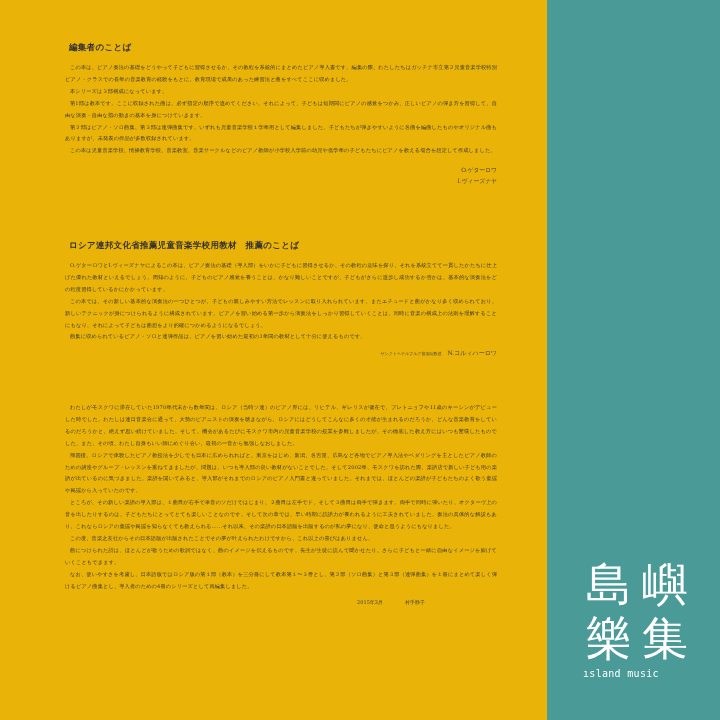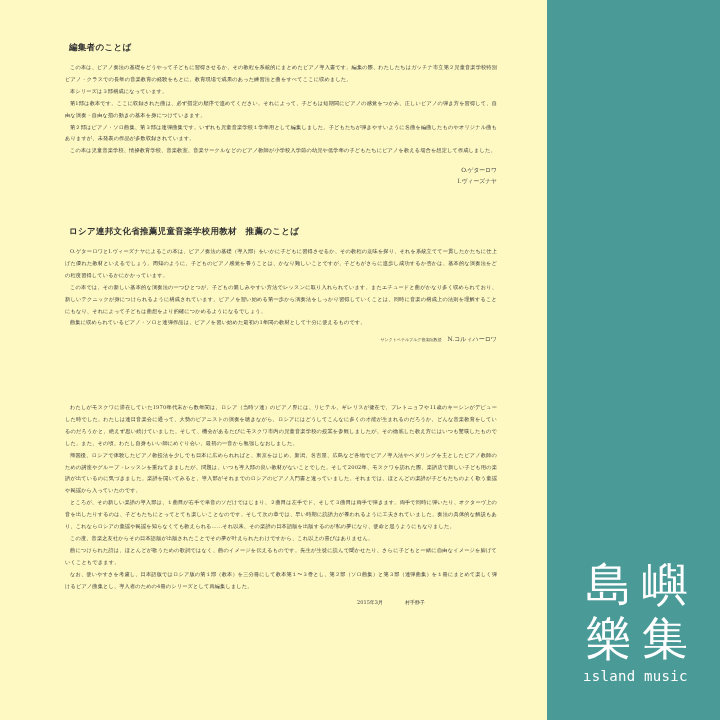--- a/index.html
+++ b/index.html
@@ -4,62 +4,62 @@
   <style>
     html, body { margin: 0; padding: 0; }
     body {
       width: 720px; height: 720px; overflow: hidden; position: relative;
       background: #ffffff;
       font-family: "DejaVu Serif", serif;
       color: #333;
     }
     .page {
       position: absolute; left: 0; top: 0; width: 547px; height: 720px;
-      background: #fef9c3;
+      background: #eab308;
     }
     .side-panel {
       position: absolute; left: 547px; top: 0; width: 173px; height: 720px;
       background: #4a9a98;
     }
     .content {
       position: absolute; left: 65px; top: 42px; width: 432px;
     }
     .heading {
       font-size: 8.5px; font-weight: bold; color: #333; margin: 0 0 8px 4px;
       letter-spacing: 0.3px;
     }
     .para {
       font-size: 5.2px; line-height: 11.9px; color: #3a3a3a; margin: 0;
       text-indent: 5px; text-align: justify; letter-spacing: 0.15px;
     }
     .sign {
       font-size: 5.8px; line-height: 11px; text-align: right; color: #444; margin-right: 0px;
     }
     .sec1 { position: absolute; top: 0; left: 0; width: 432px; }
-    .sec2 { position: absolute; top: 184px; left: 0; width: 432px; }
+    .sec2 { position: absolute; top: 198px; left: 0; width: 432px; }
     .sec3 { position: absolute; top: 360px; left: 0; width: 432px; }
     .sig-row { display: flex; justify-content: flex-end; align-items: baseline; gap: 6px; margin-top: 6px; }
     .sig-affil { font-size: 4px; color: #444; }
     .sig-name { font-size: 6px; color: #444; }
     .date-row { display: flex; justify-content: flex-end; gap: 22px; margin-top: 6px; margin-right: 72px; font-size: 5px; color: #444; }
 
     .logo {
       position: absolute; left: 583px; top: 558px; width: 110px;
       color: #ffffff;
     }
     .logo-grid {
       display: grid; grid-template-columns: 52px 52px; grid-template-rows: 52px 52px;
       column-gap: 4px; row-gap: 2px;
     }
     .logo-char {
       font-family: "DejaVu Sans", sans-serif; font-size: 46px; line-height: 52px;
       text-align: center; color: #fff; font-weight: normal;
     }
     .logo-sub {
-      font-family: "DejaVu Sans Mono", monospace; font-size: 14px; letter-spacing: 0.3px;
+      font-family: "DejaVu Sans Mono", monospace; font-size: 10px; letter-spacing: 0.3px;
       margin-top: 4px; color: #fff; white-space: nowrap;
     }
   </style>
 </head>
 <body>
 
 <div class="page">
   <div class="content">
 
     <div class="sec1">

